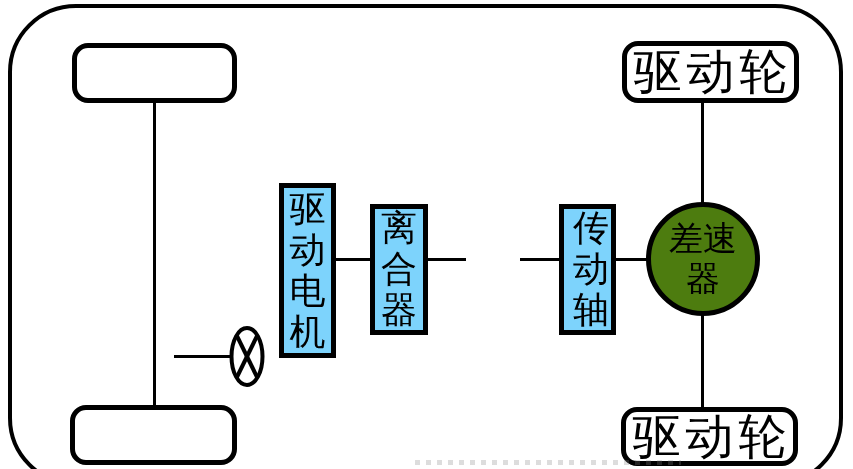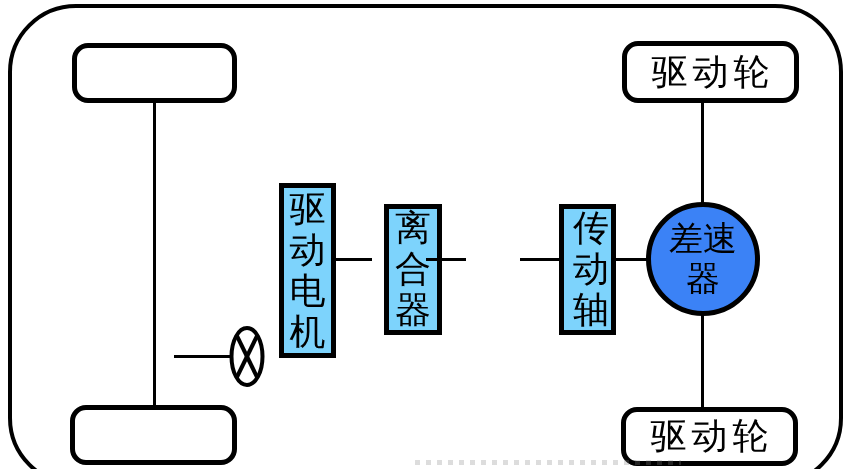--- a/index.html
+++ b/index.html
@@ -35,21 +35,21 @@
 
   
   .drive-wheel {
     border: 5px solid #000; border-radius: 16px;
     background: #fff;
     display: flex; align-items: center; justify-content: center;
   }
   .dw-top    { left: 622px; top: 41px;  width: 177px; height: 62px; }
   .dw-bottom { left: 621px; top: 407px; width: 177px; height: 59px; }
   .wheel-label {
-    font-size: 36px; letter-spacing: 5px; padding-left: 5px;
+    font-size: 48px; letter-spacing: 5px; padding-left: 5px;
     white-space: nowrap; color: #000;
   }
 
   
   .hline { height: 3px; background: #000; }
   .vline { width: 3px;  background: #000; }
   .axle      { left: 153px; top: 101px; height: 306px; }
   .stub      { left: 174px; top: 355px; width: 58px; }
   .vl-top    { left: 701px; top: 101px; height: 104px; }
   .vl-bottom { left: 701px; top: 314px; height: 96px; }
@@ -57,32 +57,32 @@
   .conn2 { left: 426px; top: 258px; width: 40px; }
   .conn3 { left: 520px; top: 258px; width: 41px; }
   .conn4 { left: 613px; top: 258px; width: 36px; }
 
   
   .vbox {
     border: 5px solid #000; background: #7dd3fc;
     display: flex; align-items: center; justify-content: center;
   }
   .box-motor        { left: 279px; top: 183px; width: 57px; height: 175px; }
-  .box-clutch       { left: 384px; top: 204px; width: 58px; height: 131px; }
+  .box-clutch       { left: 370px; top: 204px; width: 58px; height: 131px; }
   .box-transmission { left: 464px; top: 204px; width: 58px; height: 131px; }
   .box-driveshaft   { left: 559px; top: 204px; width: 57px; height: 131px; justify-content: flex-end; }
   .vtext {
     width: 40px; font-size: 36px; line-height: 41px;
     word-break: break-all; text-align: center; color: #000;
   }
 
   
   .differential {
     left: 646px; top: 202px; width: 114px; height: 114px;
-    border: 5px solid #000; border-radius: 50%; background: #3b82f6;
+    border: 5px solid #000; border-radius: 50%; background: #4d7c0f;
     display: flex; align-items: center; justify-content: center;
   }
   .circle-label {
     width: 72px; font-size: 34px; line-height: 40px;
     word-break: break-all; text-align: center; color: #000;
   }
 
   
   .cross-symbol { left: 228px; top: 325px; width: 38px; height: 63px; }
 

